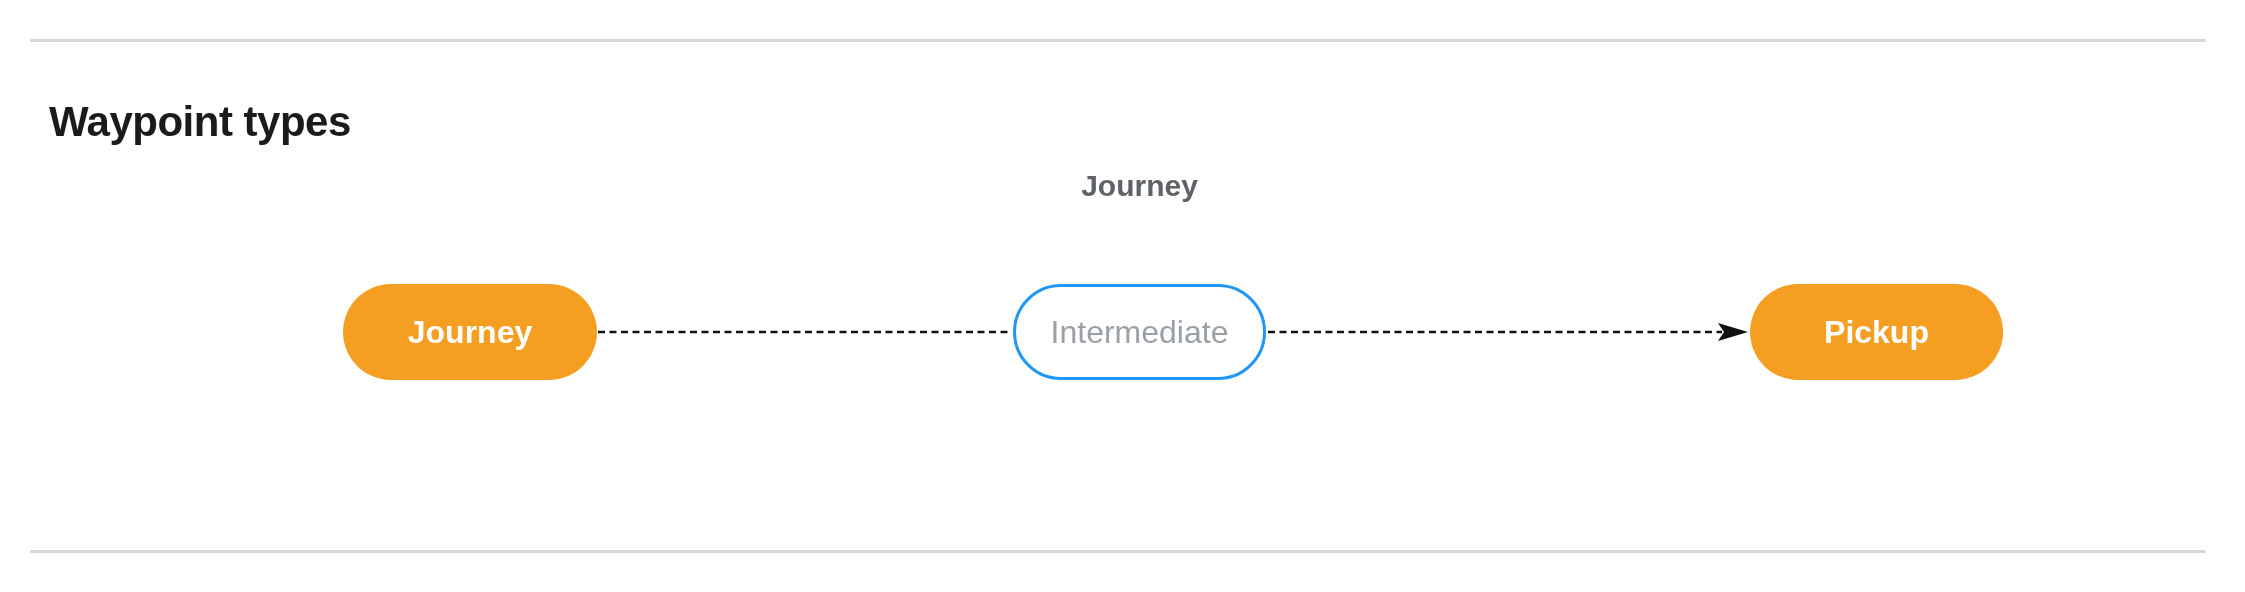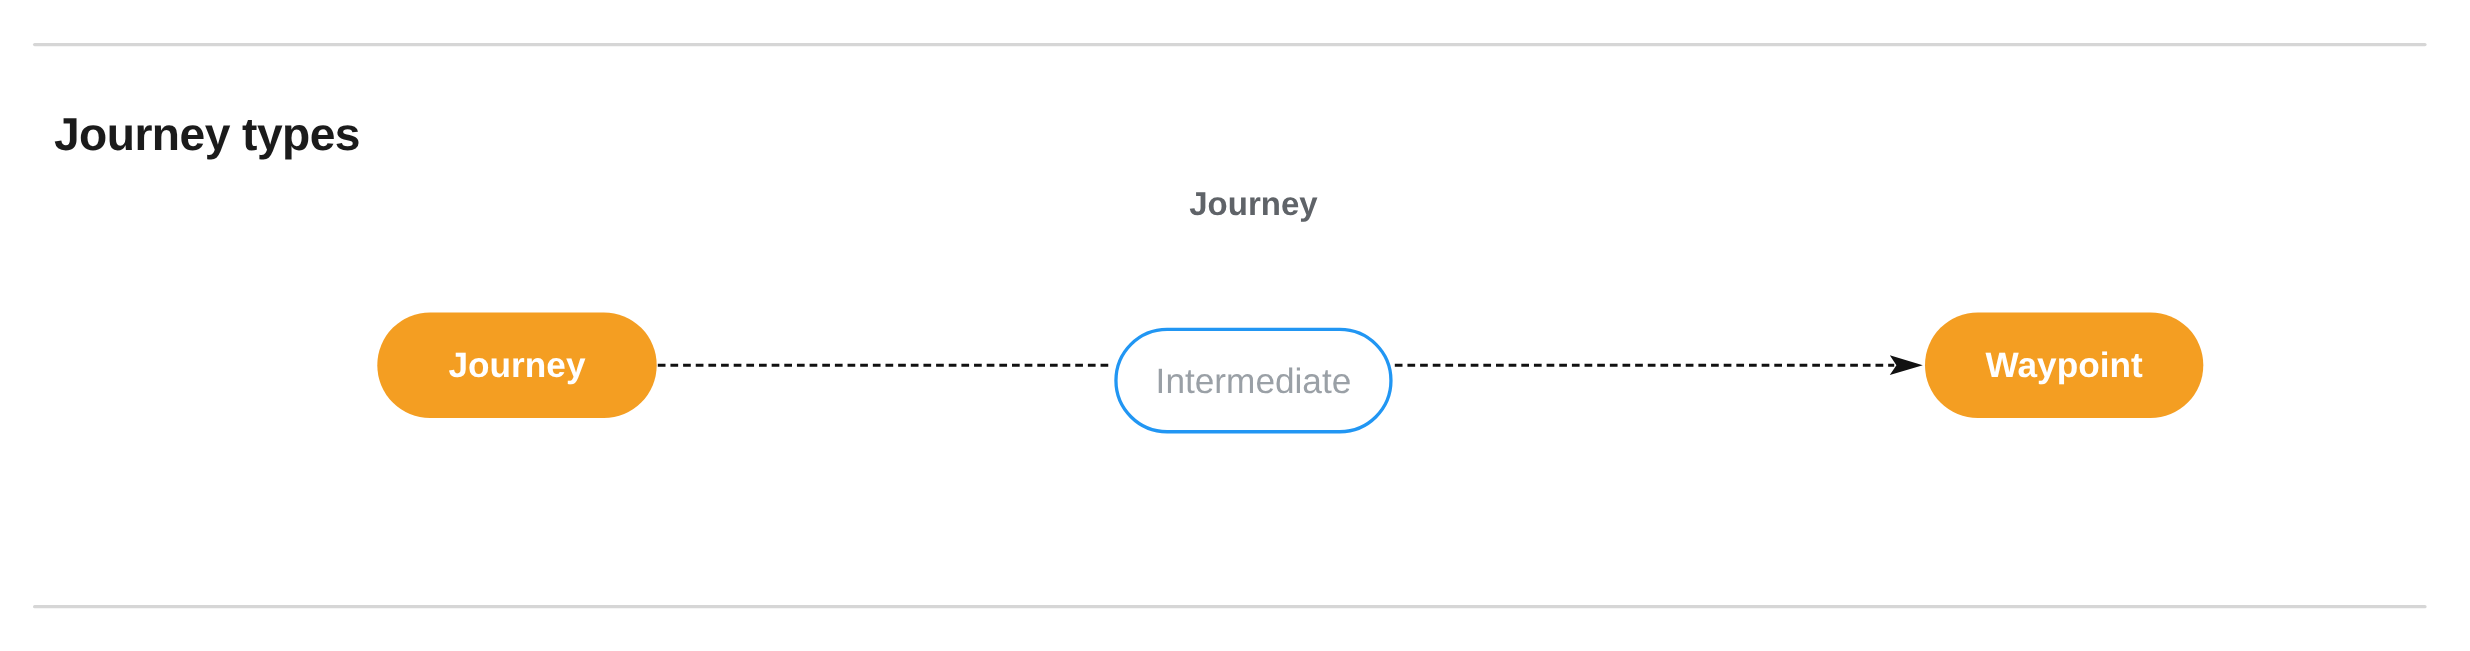--- a/index.html
+++ b/index.html
@@ -71,50 +71,49 @@
   }
   .node.terminal {
     background: #f49e22;
     color: #ffffff;
   }
   .node.intermediate {
     background: #ffffff;
     border: 3px solid #2196f3;
     color: #9aa0a6;
     font-weight: 500;
-    margin-top: 14px;
   }
   .node.pickup { left: 343px; width: 254px; }
   .node.mid    { left: 1013px; width: 253px; }
   .node.dropoff{ left: 1750px; width: 253px; }
 </style>
 </head>
 <body>
 
 <div class="canvas">
 
   <div class="divider top"></div>
 
-  <h2 class="section-title">Journey types</h2>
+  <h2 class="section-title">Waypoint types</h2>
 
   <div class="journey-caption">Journey</div>
 
   <svg class="connector-svg" viewBox="0 0 2245 592" xmlns="http://www.w3.org/2000/svg" aria-hidden="true">
     <line x1="598" y1="332" x2="1011" y2="332" stroke="#111111" stroke-width="2.6" stroke-dasharray="7 4.5"></line>
     <line x1="1268" y1="332" x2="1722" y2="332" stroke="#111111" stroke-width="2.6" stroke-dasharray="7 4.5"></line>
     <path d="M 1748 332 L 1718 323 L 1724 332 L 1718 341 Z" fill="#111111"></path>
   </svg>
 
   <div class="node terminal pickup">
     <span>Journey</span>
   </div>
 
   <div class="node intermediate mid">
     <span>Intermediate</span>
   </div>
 
   <div class="node terminal dropoff">
-    <span>Waypoint</span>
+    <span>Pickup</span>
   </div>
 
   <div class="divider bottom"></div>
 
 </div>
 
 </body></html>

